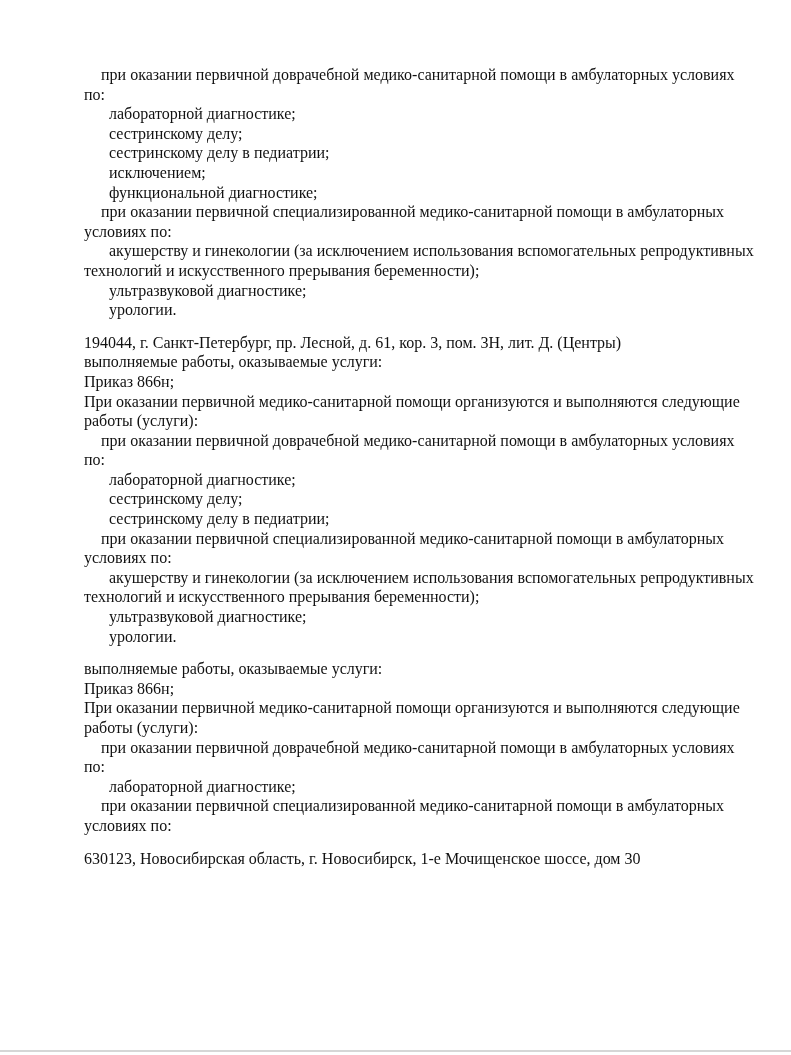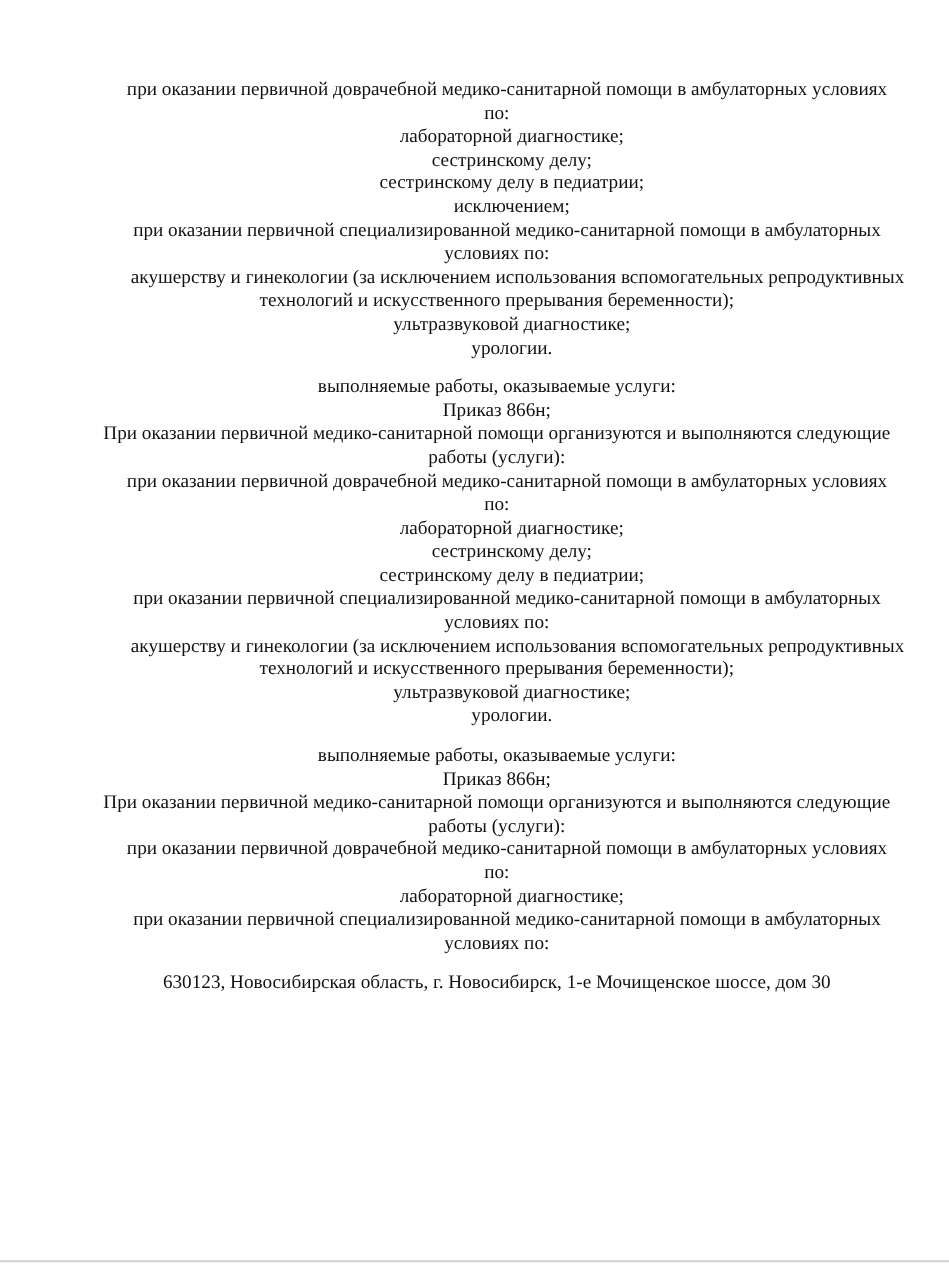--- a/index.html
+++ b/index.html
@@ -20,21 +20,20 @@
     color: var(--text);
     font-family: "Liberation Serif", "DejaVu Serif", serif;
   }
   #doc {
     position: absolute;
     left: 84px;
     top: 65px;
     width: 660px;
     font-size: 16px;
     line-height: 19.6px;
-    text-align: center;
   }
   #doc section {
     margin: 0;
     padding: 0;
   }
   #doc section + section {
     margin-top: 13px;
   }
   .ln {
     white-space: pre;
@@ -56,28 +55,30 @@
 <body>
 
 <main id="doc">
     <section>
       <div class="ln i1">при оказании первичной доврачебной медико-санитарной помощи в амбулаторных условиях</div>
       <div class="ln i0">по:</div>
       <div class="ln i2">лабораторной диагностике;</div>
       <div class="ln i2">сестринскому делу;</div>
       <div class="ln i2">сестринскому делу в педиатрии;</div>
       <div class="ln i2">исключением;</div>
+      <div class="ln i2">функциональной диагностике;</div>
       <div class="ln i1">при оказании первичной специализированной медико-санитарной помощи в амбулаторных</div>
       <div class="ln i0">условиях по:</div>
       <div class="ln i2">акушерству и гинекологии (за исключением использования вспомогательных репродуктивных</div>
       <div class="ln i0">технологий и искусственного прерывания беременности);</div>
       <div class="ln i2">ультразвуковой диагностике;</div>
       <div class="ln i2">урологии.</div>
     </section>
     <section>
+      <div class="ln i0">194044, г. Санкт-Петербург, пр. Лесной, д. 61, кор. 3, пом. 3Н, лит. Д. (Центры)</div>
       <div class="ln i0">выполняемые работы, оказываемые услуги:</div>
       <div class="ln i0">Приказ 866н;</div>
       <div class="ln i0">При оказании первичной медико-санитарной помощи организуются и выполняются следующие</div>
       <div class="ln i0">работы (услуги):</div>
       <div class="ln i1">при оказании первичной доврачебной медико-санитарной помощи в амбулаторных условиях</div>
       <div class="ln i0">по:</div>
       <div class="ln i2">лабораторной диагностике;</div>
       <div class="ln i2">сестринскому делу;</div>
       <div class="ln i2">сестринскому делу в педиатрии;</div>
       <div class="ln i1">при оказании первичной специализированной медико-санитарной помощи в амбулаторных</div>

